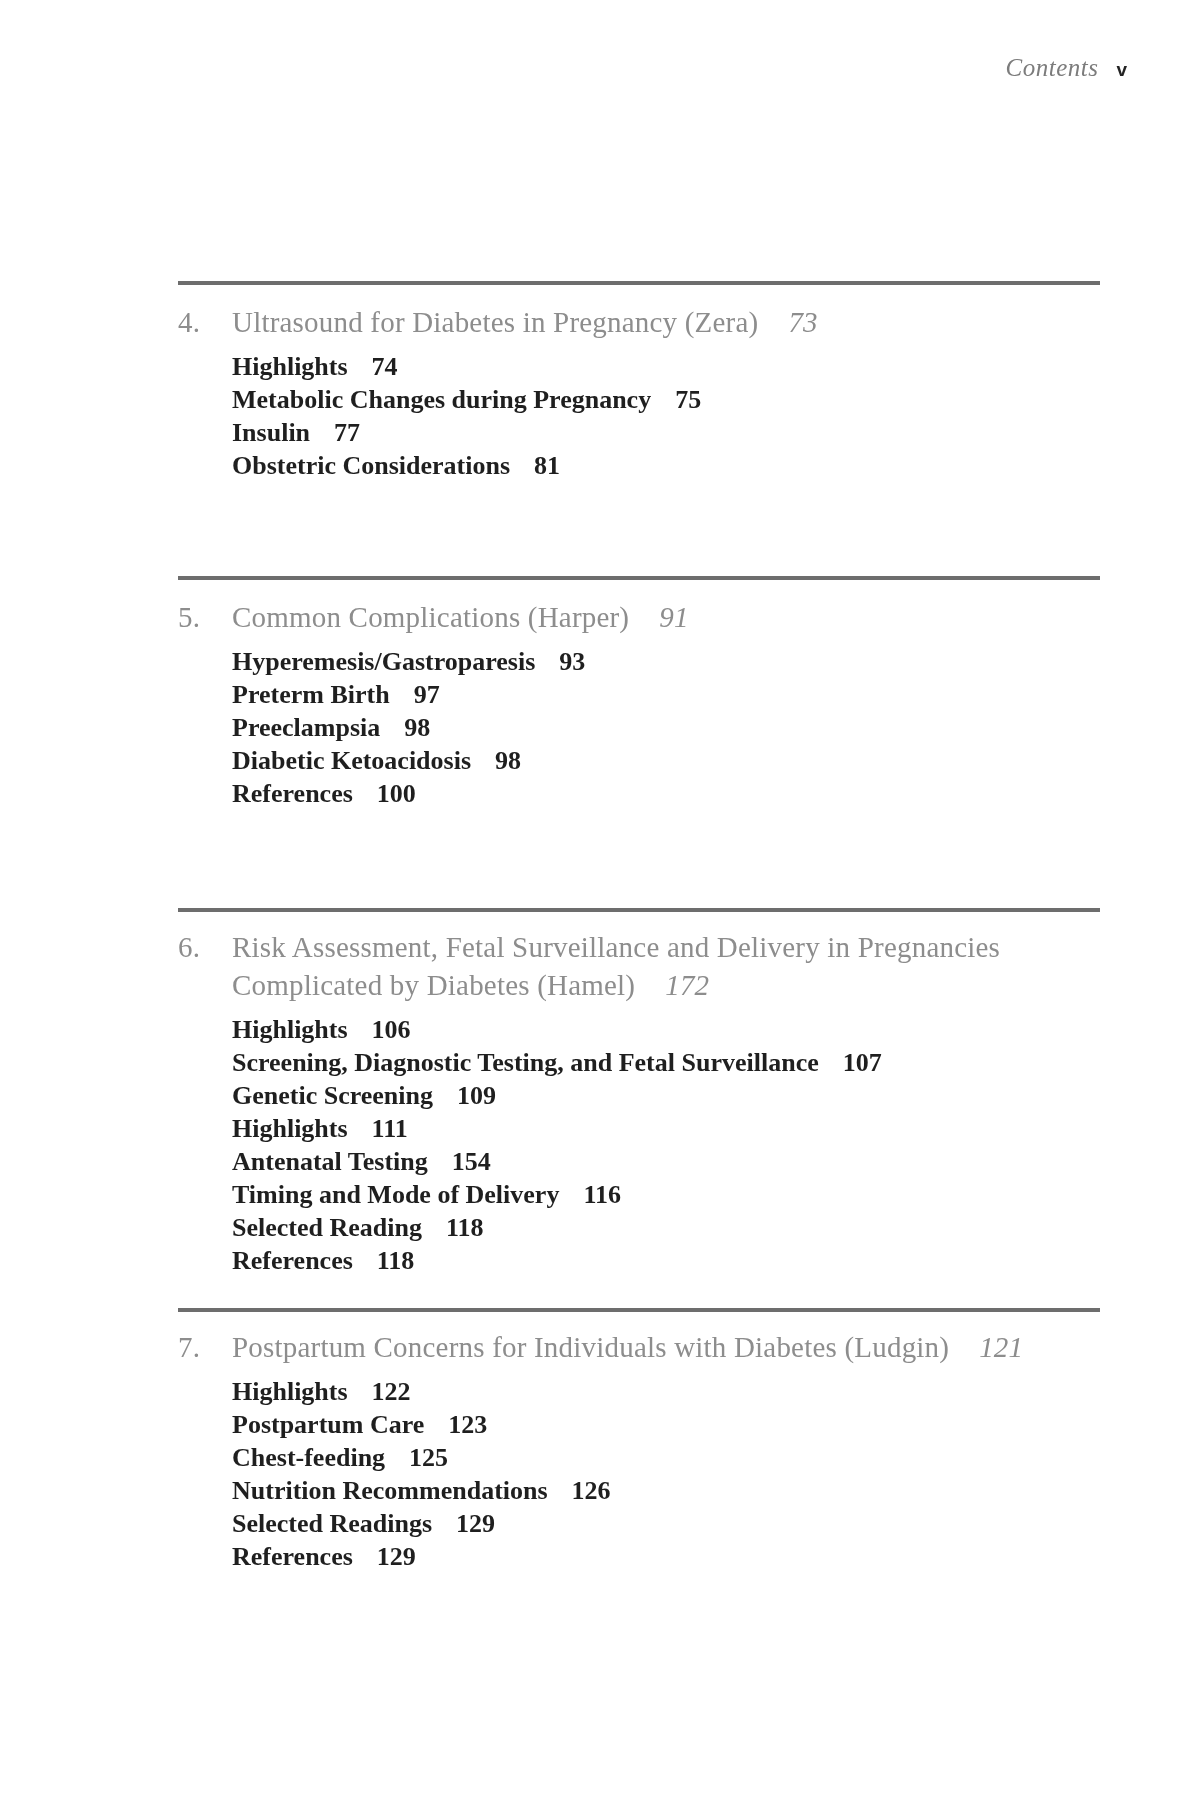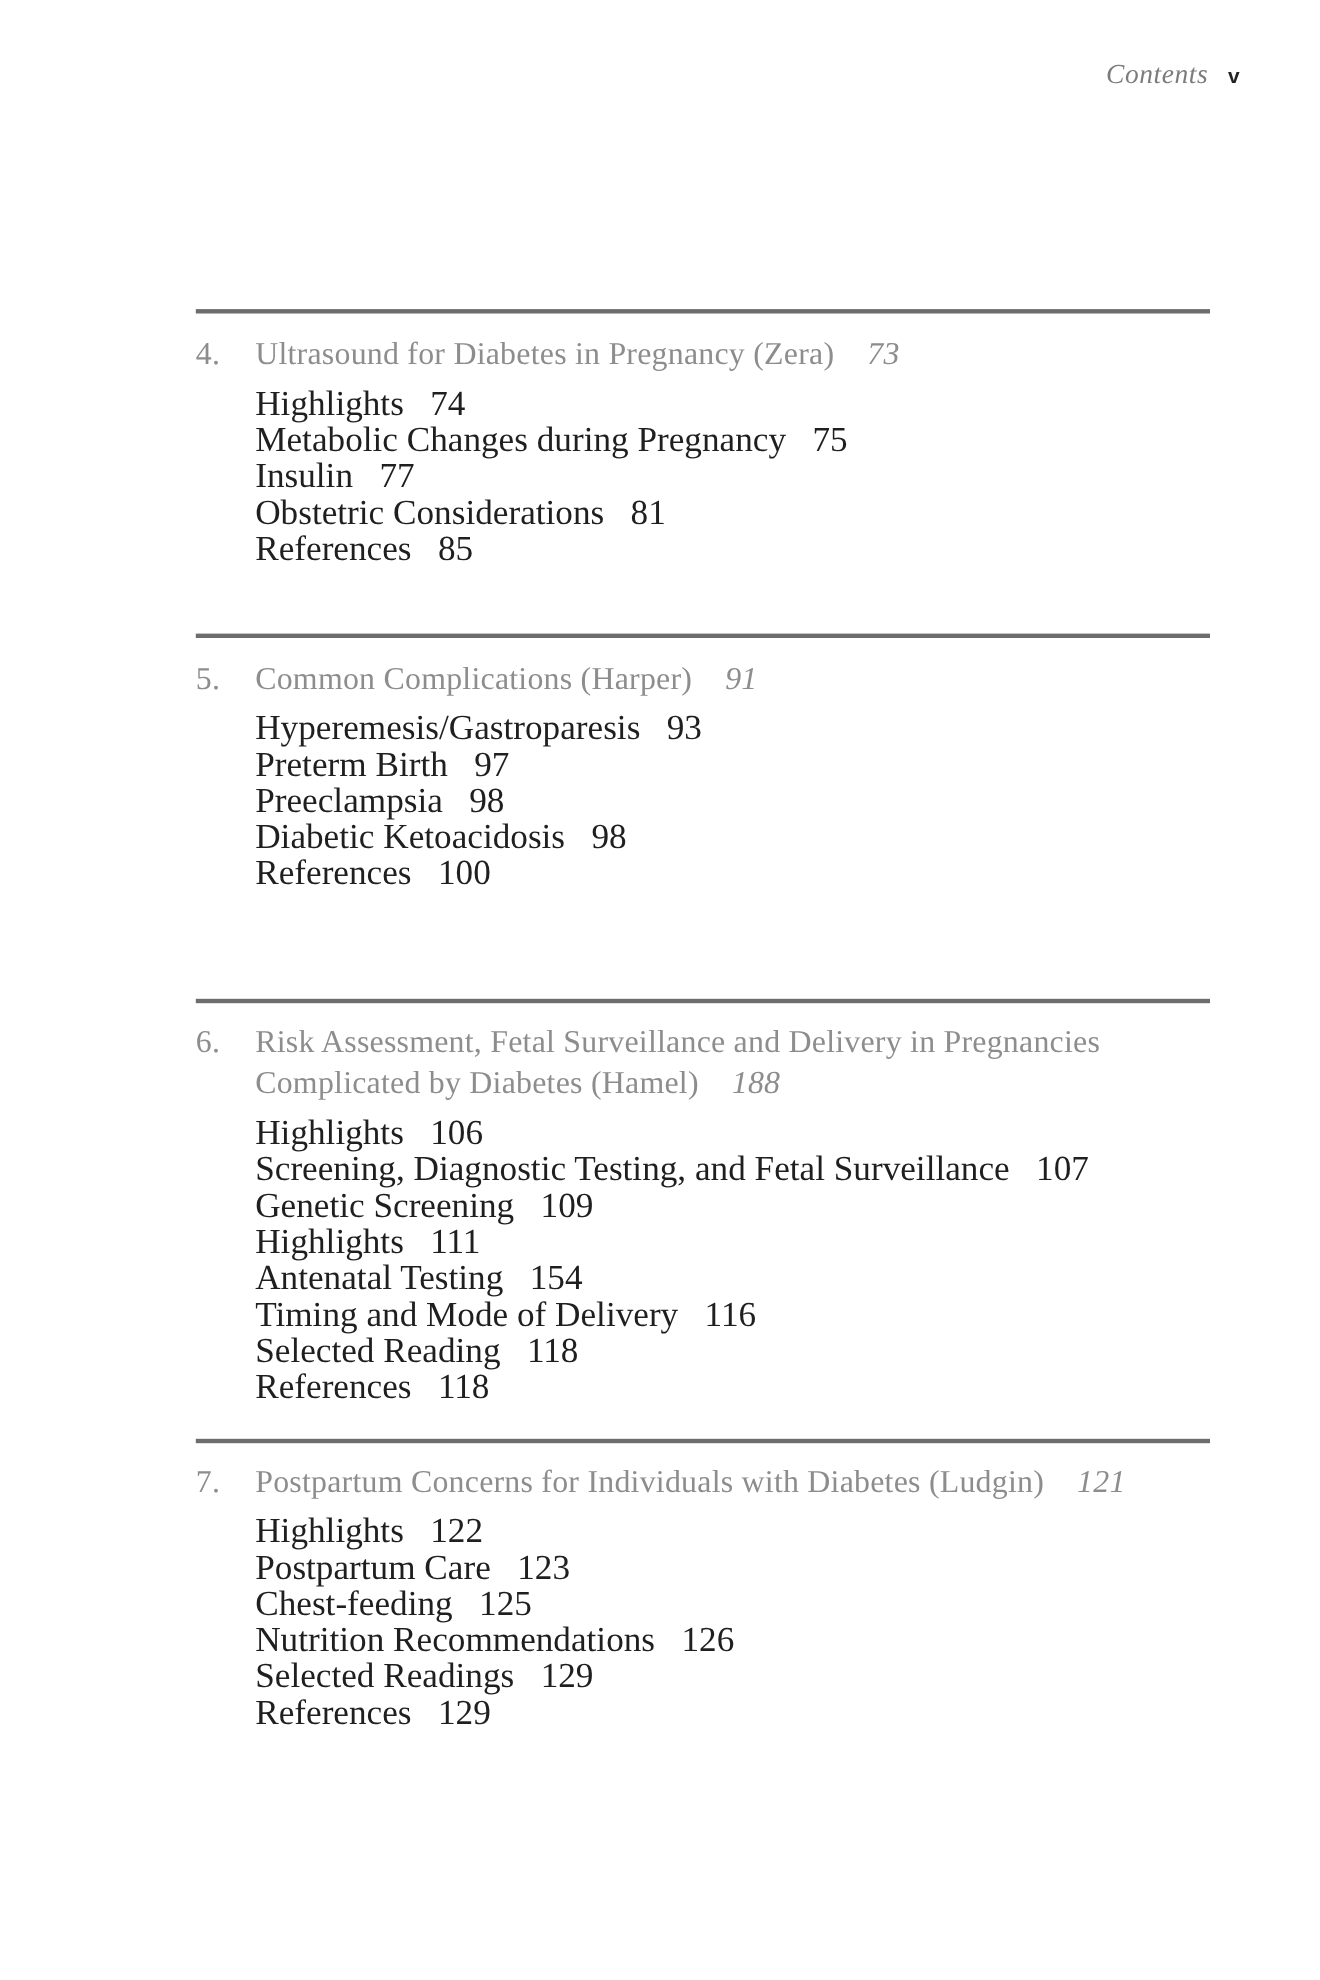--- a/index.html
+++ b/index.html
@@ -78,22 +78,23 @@
   .ch-page {
     margin-left: 30px;
     font-style: italic;
   }
 
   .items {
     list-style: none;
     margin: 9px 0 0 54px;
     padding: 0;
     color: #1f1f1f;
-    font-size: 32px;
+    font-size: 26px;
     line-height: 33px;
+    font-weight: bold;
   }
   .item-page {
     margin-left: 24px;
   }
 </style>
 </head>
 <body>
 
 <div class="page-header">
   <span class="running-title">Contents</span><span class="folio">v</span>
@@ -109,21 +110,20 @@
     <span class="ch-num">4.</span>
     <div class="ch-title">
       <span>Ultrasound for Diabetes in Pregnancy (Zera)</span><span class="ch-page">73</span>
     </div>
   </div>
   <ul class="items">
     <li><span>Highlights</span><span class="item-page">74</span></li>
     <li><span>Metabolic Changes during Pregnancy</span><span class="item-page">75</span></li>
     <li><span>Insulin</span><span class="item-page">77</span></li>
     <li><span>Obstetric Considerations</span><span class="item-page">81</span></li>
-    <li><span>References</span><span class="item-page">85</span></li>
   </ul>
 </section>
 
 <section class="chapter chapter-5">
   <div class="ch-head">
     <span class="ch-num">5.</span>
     <div class="ch-title">
       <span>Common Complications (Harper)</span><span class="ch-page">91</span>
     </div>
   </div>
@@ -134,21 +134,21 @@
     <li><span>Diabetic Ketoacidosis</span><span class="item-page">98</span></li>
     <li><span>References</span><span class="item-page">100</span></li>
   </ul>
 </section>
 
 <section class="chapter chapter-6">
   <div class="ch-head">
     <span class="ch-num">6.</span>
     <div class="ch-title">
       <span>Risk Assessment, Fetal Surveillance and Delivery in Pregnancies</span><br>
-      <span>Complicated by Diabetes (Hamel)</span><span class="ch-page">188</span>
+      <span>Complicated by Diabetes (Hamel)</span><span class="ch-page">172</span>
     </div>
   </div>
   <ul class="items">
     <li><span>Highlights</span><span class="item-page">106</span></li>
     <li><span>Screening, Diagnostic Testing, and Fetal Surveillance</span><span class="item-page">107</span></li>
     <li><span>Genetic Screening</span><span class="item-page">109</span></li>
     <li><span>Highlights</span><span class="item-page">111</span></li>
     <li><span>Antenatal Testing</span><span class="item-page">154</span></li>
     <li><span>Timing and Mode of Delivery</span><span class="item-page">116</span></li>
     <li><span>Selected Reading</span><span class="item-page">118</span></li>

